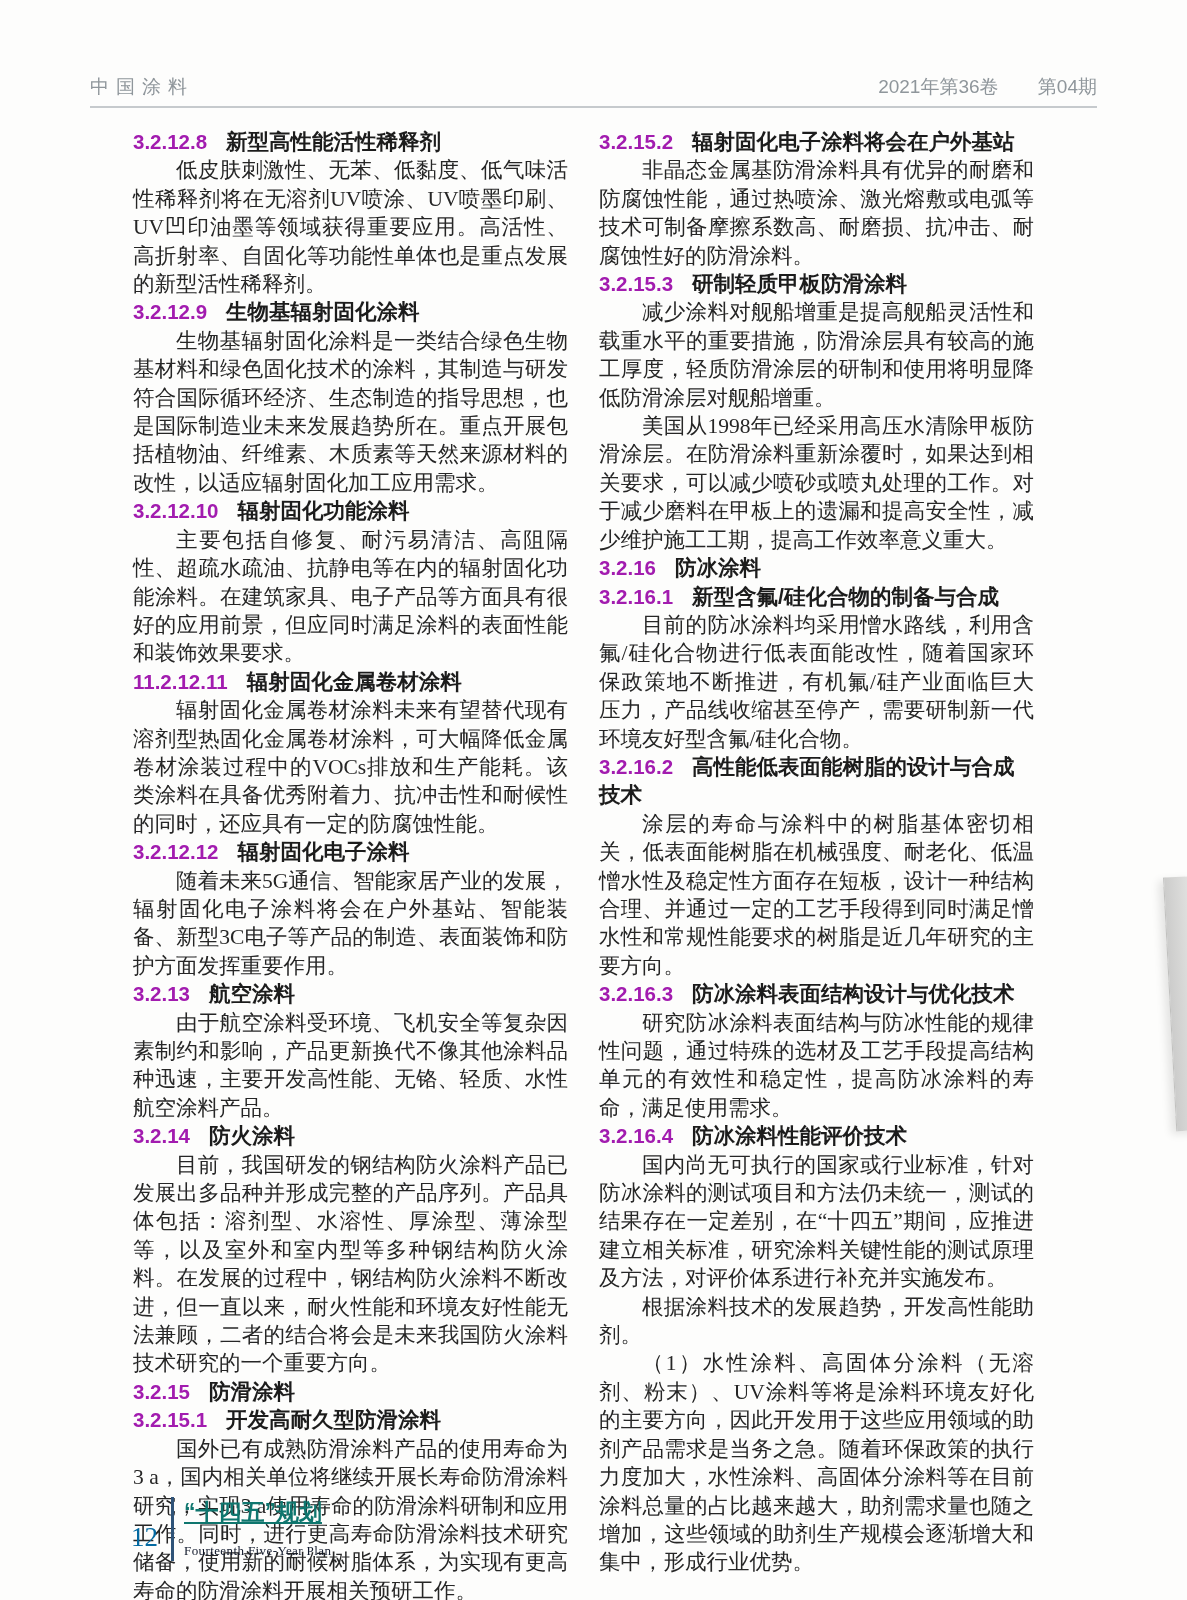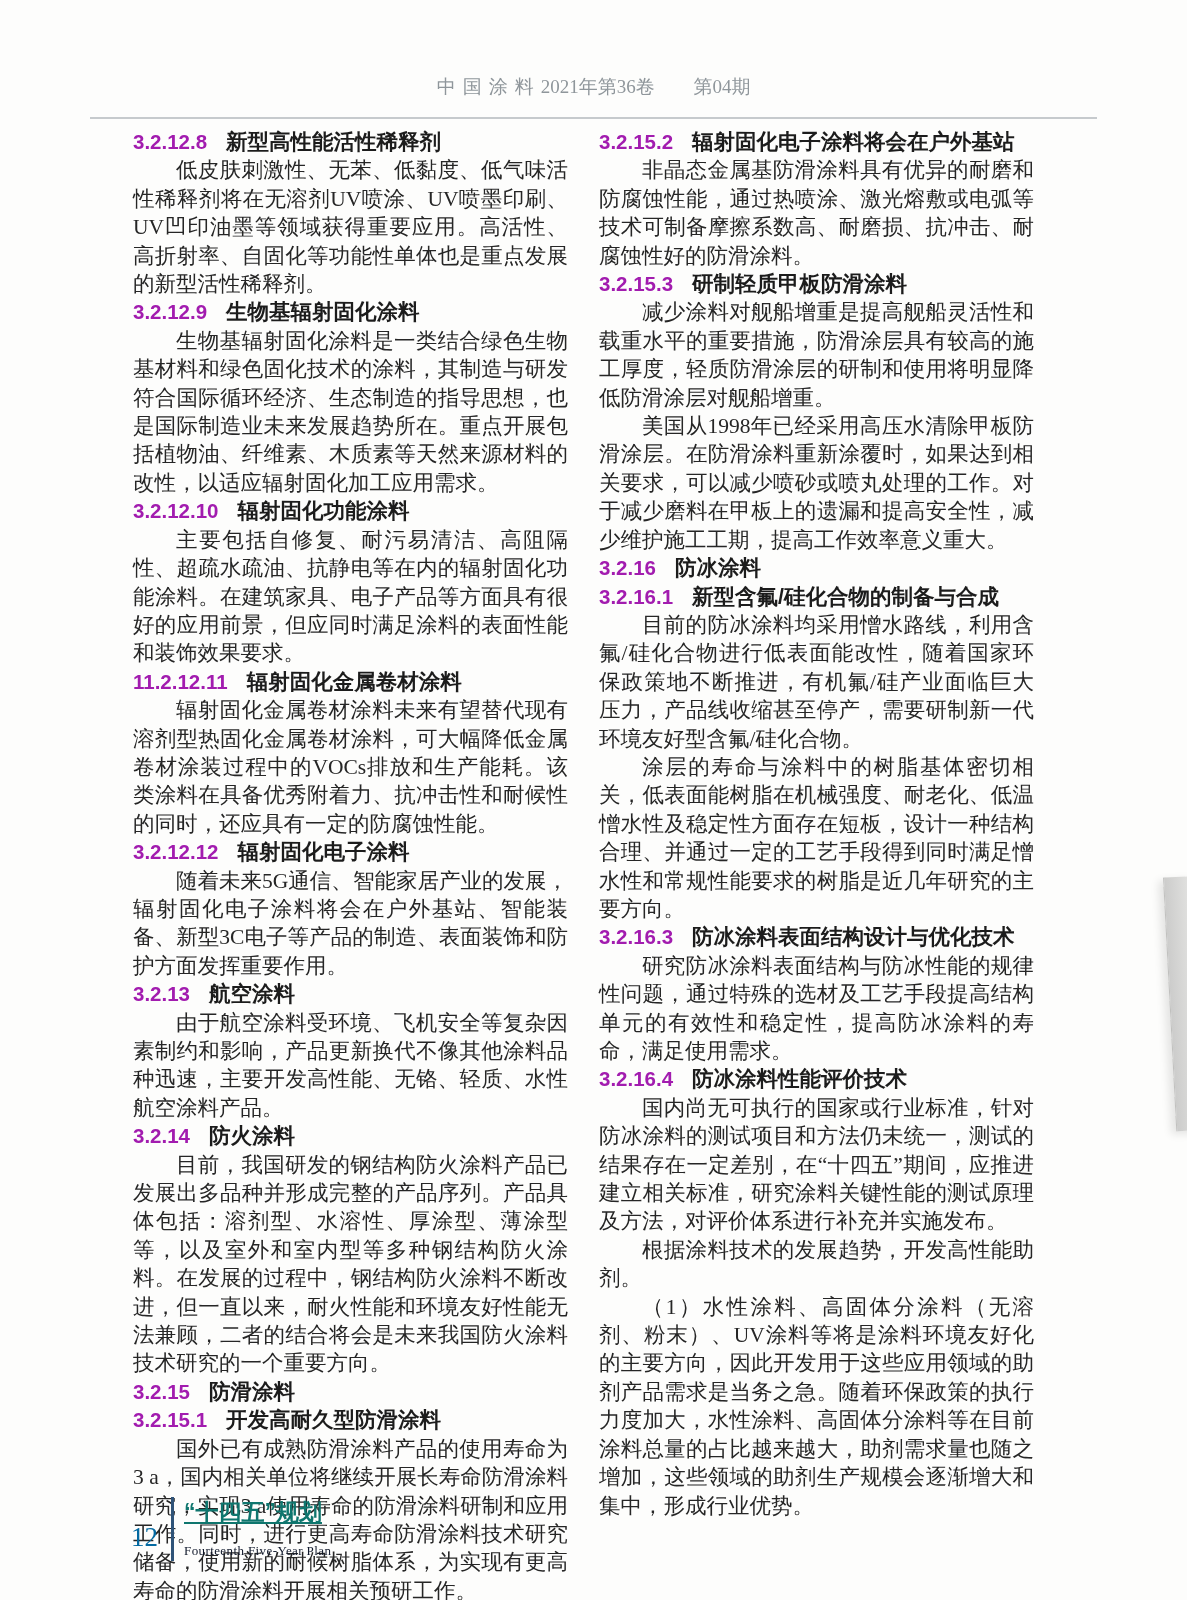--- a/index.html
+++ b/index.html
@@ -8,25 +8,25 @@
     width: 1187px; height: 1600px;
     background: #fdfdfc;
     position: relative;
     overflow: hidden;
     font-family: "Liberation Serif", "DejaVu Serif", serif;
   }
 
   
   .page-header {
     position: absolute; left: 90px; right: 90px; top: 74px;
-    display: flex; justify-content: center; align-items: flex-end;
-    padding-bottom: 17px;
+    display: flex; justify-content: space-between; align-items: flex-end;
+    padding-bottom: 6px;
     border-bottom: 2px solid #c6cacd;
     color: #8f969b;
-    font-family: Liberation Serif, serif;
+    font-family: Liberation Sans, sans-serif;
     font-size: 19px;
   }
   .journal-name { letter-spacing: 7px; }
   .issue-info span + span { margin-left: 34px; }
 
   
   .content {
     position: absolute; left: 133px; top: 128px; width: 901px;
     display: flex; gap: 31px;
   }
@@ -161,20 +161,23 @@
 
     <div class="sec-head">
       <span class="sec-num">3.2.16</span><span class="sec-title">防冰涂料</span>
     </div>
 
     <div class="sec-head">
       <span class="sec-num">3.2.16.1</span><span class="sec-title">新型含氟/硅化合物的制备与合成</span>
     </div>
     <p class="para">目前的防冰涂料均采用憎水路线，利用含氟/硅化合物进行低表面能改性，随着国家环保政策地不断推进，有机氟/硅产业面临巨大压力，产品线收缩甚至停产，需要研制新一代环境友好型含氟/硅化合物。</p>
 
+    <div class="sec-head">
+      <span class="sec-num">3.2.16.2</span><span class="sec-title">高性能低表面能树脂的设计与合成技术</span>
+    </div>
     <p class="para">涂层的寿命与涂料中的树脂基体密切相关，低表面能树脂在机械强度、耐老化、低温憎水性及稳定性方面存在短板，设计一种结构合理、并通过一定的工艺手段得到同时满足憎水性和常规性能要求的树脂是近几年研究的主要方向。</p>
 
     <div class="sec-head">
       <span class="sec-num">3.2.16.3</span><span class="sec-title">防冰涂料表面结构设计与优化技术</span>
     </div>
     <p class="para">研究防冰涂料表面结构与防冰性能的规律性问题，通过特殊的选材及工艺手段提高结构单元的有效性和稳定性，提高防冰涂料的寿命，满足使用需求。</p>
 
     <div class="sec-head">
       <span class="sec-num">3.2.16.4</span><span class="sec-title">防冰涂料性能评价技术</span>
     </div>

